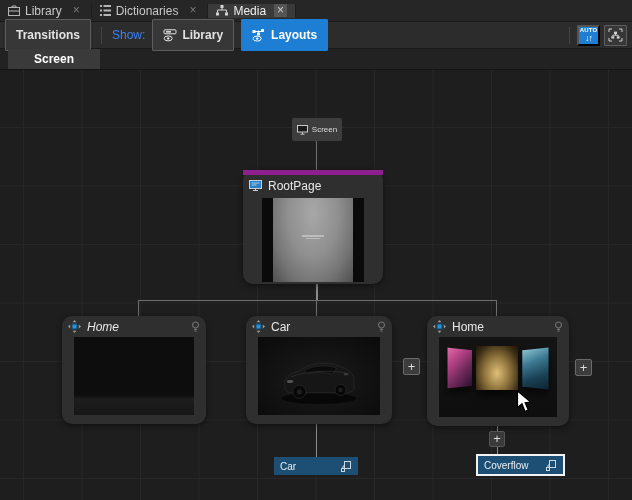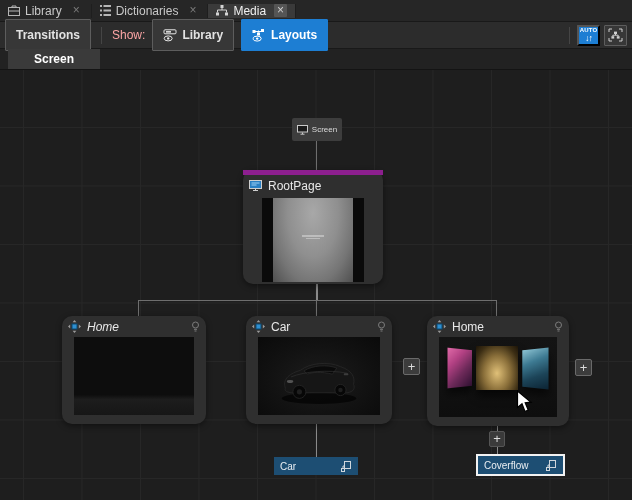--- a/index.html
+++ b/index.html
@@ -17,21 +17,21 @@
   .tab.active .close { background:#555; color:#cfcfcf; border-radius:1px; }
 
   
   .toolbar { height:27px; background:#2c2c2c; display:flex; align-items:center;
              padding:0 5px; gap:7px; border-bottom:1px solid #191919; }
   .tbtn { height:20px; padding:15px 10px; background:#373737; border:1px solid #5d5d5d;
           color:#e2e2e2; font-size:12px; font-weight:bold; display:flex; align-items:center;
           gap:5px; border-radius:1px; }
   .tbtn.blue { background:#1d7ed3; border-color:#1d7ed3; color:#fff; }
   .vsep { width:1px; height:17px; background:#454545; margin:0 3px; }
-  .show-label { color:#fca5a5; font-size:12px; }
+  .show-label { color:#3b82f6; font-size:12px; }
   .tb-right { margin-left:auto; display:flex; align-items:center; gap:4px; }
   .sqbtn { width:23px; height:21px; display:flex; flex-direction:column; align-items:center;
            justify-content:center; border-radius:1px; }
   .sqbtn.blue { background:#1d7ed3; color:#fff; }
   .sqbtn.dark { background:#373737; border:1px solid #5d5d5d; }
   .auto-txt { font-size:6px; font-weight:bold; line-height:7px; letter-spacing:.2px; }
   .auto-arrows { font-size:9px; font-weight:bold; line-height:9px; letter-spacing:-1px; }
 
   
   .screenbar { height:21px; background:#222; display:flex; align-items:flex-end;

